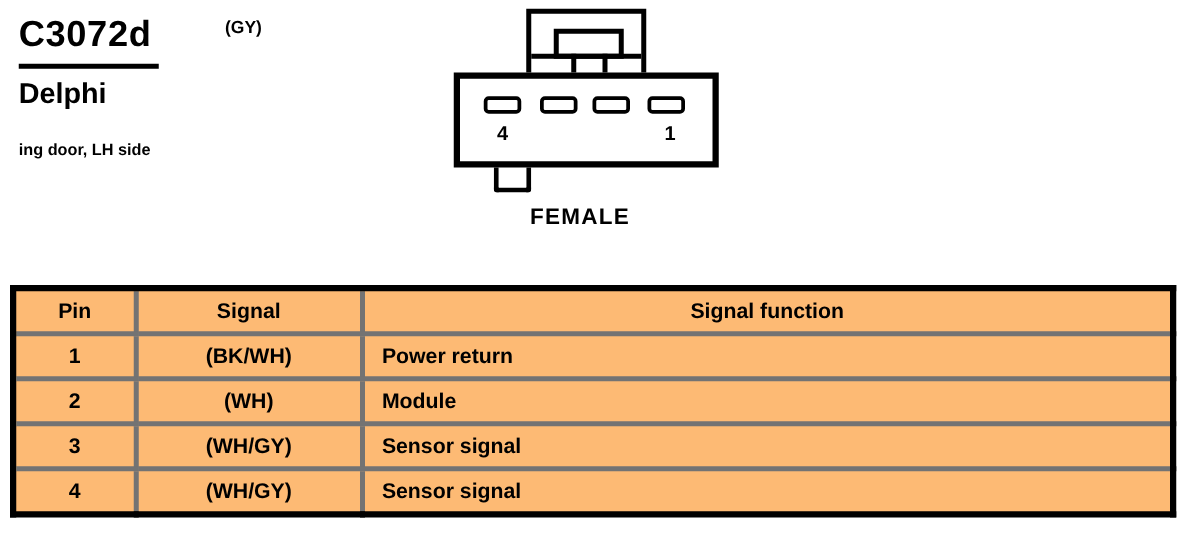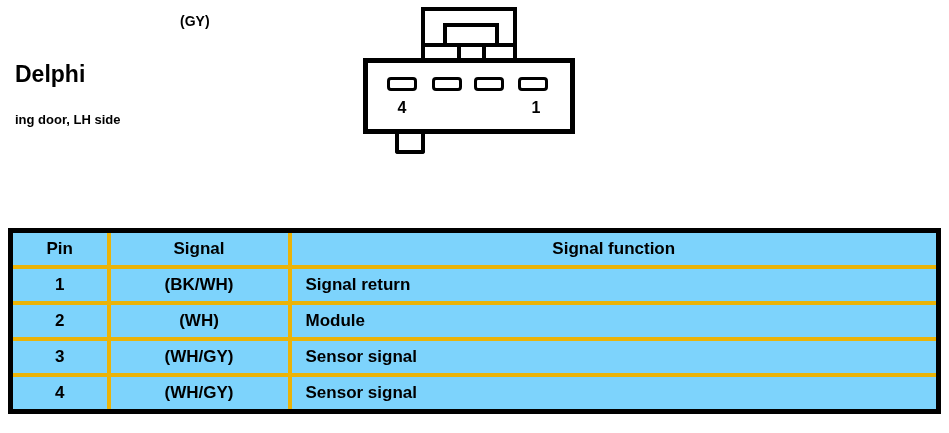--- a/index.html
+++ b/index.html
@@ -128,40 +128,41 @@
   
   .pinout {
     position: absolute;
     left: 8px; top: 228px;
     width: 933px;
     border-collapse: collapse;
     table-layout: fixed;
     border: 5px solid #000;
   }
   .pinout th, .pinout td {
-    border: 4px solid #eab308;
+    border: 4px solid #737373;
     height: 32px;
     padding: 0;
     font-size: 17px;
     font-weight: bold;
     text-align: center;
     color: #000;
-    background: #7dd3fc;
+    background: #fdba74;
   }
   .pinout td.func, .pinout th.func-h { text-align: center; }
   .pinout td.func {
     text-align: left;
     padding-left: 14px;
   }
 </style>
 </head>
 <body>
 
 <div class="page">
 
+  <div class="connector-id">C3072d</div>
   <div class="color-code">(GY)</div>
   <div class="manufacturer">Delphi</div>
   <div class="description">
     <div>ing door, LH side</div>
   </div>
 
   <div class="latch">
     <div class="latch-inner"></div>
     <div class="latch-band-line"></div>
     <div class="latch-div1"></div>
@@ -172,39 +173,40 @@
     <div class="pin-slot slot-a"></div>
     <div class="pin-slot slot-b"></div>
     <div class="pin-slot slot-c"></div>
     <div class="pin-slot slot-d"></div>
     <div class="pin-num pin-num-left">4</div>
     <div class="pin-num pin-num-right">1</div>
   </div>
 
   <div class="index-tab"></div>
 
+  <div class="gender-label">FEMALE</div>
 
   <table class="pinout">
     <colgroup>
       <col style="width:98px">
       <col style="width:181px">
       <col>
     </colgroup>
     <thead>
       <tr>
         <th>Pin</th>
         <th>Signal</th>
         <th class="func-h">Signal function</th>
       </tr>
     </thead>
     <tbody>
       <tr>
         <td>1</td>
         <td>(BK/WH)</td>
-        <td class="func">Signal return</td>
+        <td class="func">Power return</td>
       </tr>
       <tr>
         <td>2</td>
         <td>(WH)</td>
         <td class="func">Module</td>
       </tr>
       <tr>
         <td>3</td>
         <td>(WH/GY)</td>
         <td class="func">Sensor signal</td>

